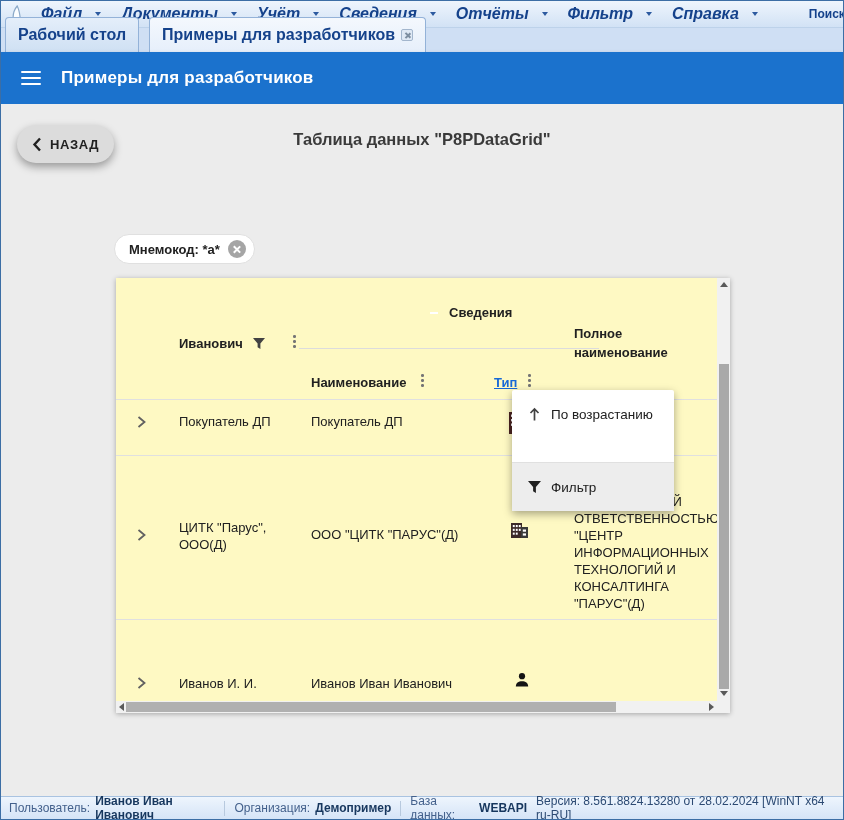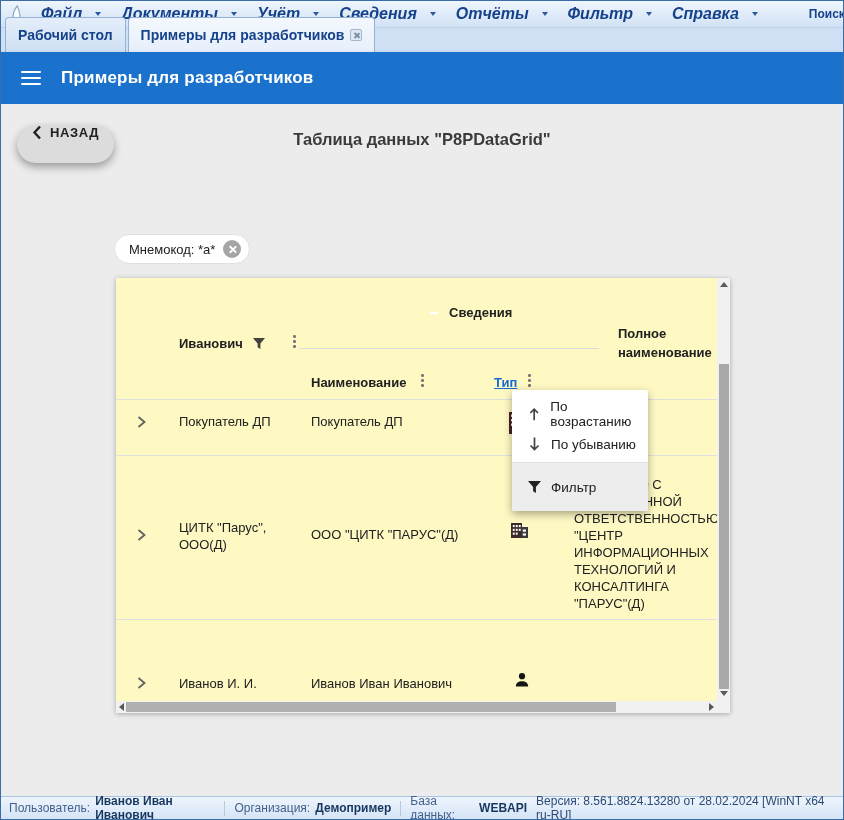--- a/index.html
+++ b/index.html
@@ -30,23 +30,23 @@
   }
   .search-input::placeholder{ color:#9aa3ad; }
   .gear{ font-size:15px; color:#8b98a8; line-height:1; }
   
   .tabbar{
     position:absolute; left:0; top:27px; right:0; height:24px;
     background:#cfdff4; display:flex; align-items:flex-end; padding:0 0 0 4px;
   }
   .tab{
     display:flex; align-items:center; gap:6px; height:22px; padding:17px 12px;
-    font-size:14px; font-weight:bold; color:#15428b;
+    font-size:16px; font-weight:bold; color:#15428b;
     border:1px solid #93b2d8; border-bottom:none; border-radius:4px 4px 0 0;
-    margin-right:2px; cursor:default;
+    margin-right:10px; cursor:default;
   }
   .tab.inactive{ background:linear-gradient(#e4eefa,#cfe0f3); }
   .tab.active{ background:linear-gradient(#f4f8fd,#e6effb); height:24px; }
   .tab-close{ position:relative; width:12px; height:12px; background:#dfe9f5; border:1px solid #a3b6cd; border-radius:2px; }
   .tab-close::before,.tab-close::after{
     content:""; position:absolute; left:4.5px; top:2px; width:1.6px; height:7px; background:#7d8fa0; background:#7d8ea0;
   }
   .tab-close::before{ transform:rotate(45deg);} .tab-close::after{ transform:rotate(-45deg);}
   
   .appbar{
@@ -54,33 +54,33 @@
     display:flex; align-items:center; padding:0 20px; box-shadow:0 2px 4px rgba(0,0,0,.25);
   }
   .hamburger{ width:20px; display:flex; flex-direction:column; gap:3.5px; cursor:pointer; }
   .hamburger span{ height:2.5px; background:#fff; border-radius:1px; }
   .appbar-title{ color:#fff; font-size:17px; font-weight:bold; margin-left:20px; letter-spacing:.2px; }
   
   .content{ position:absolute; left:0; top:103px; right:0; bottom:23px; background:#ececec; }
   .back-btn{
     position:absolute; left:16px; top:21px; width:97px; height:38px; border-radius:19px;
     background:#dcdcdc; border:none; box-shadow:0 4px 8px rgba(0,0,0,.35);
-    display:flex; align-items:flex-start; justify-content:center; gap:8px;
+    display:flex; align-items:center; justify-content:center; gap:8px;
     font-family:inherit; font-size:13px; font-weight:bold; color:#212121; letter-spacing:.6px; cursor:pointer;
   }
   .page-title{
     position:absolute; left:0; right:0; top:26px; text-align:center;
     font-size:16.5px; font-weight:bold; color:#3a3a3a;
   }
   .chip{
     position:absolute; left:113px; top:130px; height:30px; border-radius:15px;
     background:#fff; border:1px solid #e0e0e0; display:flex; align-items:center;
     padding:0 8px 0 14px; gap:8px; cursor:default;
   }
-  .chip-label{ font-size:13px; font-weight:normal; color:#212121; }
+  .chip-label{ font-size:13px; font-weight:bold; color:#212121; }
   .chip-close{ position:relative; width:18px; height:18px; border-radius:50%; background:#a5a5a5; cursor:pointer; }
   .chip-close::before,.chip-close::after{ content:""; position:absolute; left:8.2px; top:4.5px; width:1.8px; height:9px; background:#fff; }
   .chip-close::before{ transform:rotate(45deg);} .chip-close::after{ transform:rotate(-45deg);}
   
   .card{
     position:absolute; left:115px; top:174px; width:614px; height:435px;
     background:#fef9c3; box-shadow:0 1px 5px rgba(0,0,0,.3); overflow:hidden;
   }
   .abs{ position:absolute; }
   .hdr-label{ font-size:13px; font-weight:bold; color:#212121; }
@@ -106,21 +106,21 @@
   .vthumb{ position:absolute; left:1.5px; top:86px; width:10px; height:325px; background:#a9a9a9; }
   .hscroll{ position:absolute; left:0; bottom:0; width:601px; height:12px; background:#f1f1f1; }
   .hthumb{ position:absolute; left:10px; top:1px; width:490px; height:10px; background:#b0b0b0; }
   .tri-up{ width:0;height:0;border-left:4px solid transparent;border-right:4px solid transparent;border-bottom:5px solid #5a5a5a; }
   .tri-down{ width:0;height:0;border-left:4px solid transparent;border-right:4px solid transparent;border-top:5px solid #5a5a5a; }
   .tri-left{ width:0;height:0;border-top:4px solid transparent;border-bottom:4px solid transparent;border-right:5px solid #5a5a5a; }
   .tri-right{ width:0;height:0;border-top:4px solid transparent;border-bottom:4px solid transparent;border-left:5px solid #5a5a5a; }
   .corner{ position:absolute; right:0; bottom:0; width:13px; height:12px; background:#f1f1f1; }
   
   .sort-menu{
-    position:absolute; left:511px; top:286px; width:136px; height:121px;
+    position:absolute; left:511px; top:286px; width:162px; height:121px;
     background:#fff; box-shadow:0 3px 8px rgba(0,0,0,.35); z-index:20; border-radius:2px;
   }
   .sort-item{
     position:absolute; left:0; right:0; height:28px; display:flex; align-items:center;
     gap:9px; padding-left:15px; font-size:13.5px; color:#212121; cursor:pointer;
   }
   .sort-divider{ position:absolute; left:0; right:0; top:72px; height:1px; background:#e0e0e0; }
   .sort-item.highlight{ top:73px; height:48px; background:#ededed; }
   .more-link{
     position:absolute; left:0; right:0; top:624px; text-align:center;
@@ -226,21 +226,21 @@
     
     <span class="hdr-label abs" style="left:63px; top:58px;">Иванович</span>
     <svg class="abs" style="left:136px; top:59px;" width="14" height="13" viewBox="0 0 14 13">
         <path d="M1 1h12L8.4 6.6V12L5.6 10.2V6.6Z" fill="#424242"></path>
       </svg>
     <span class="vdots abs" style="left:171px; top:55px;"></span>
 
     <div class="group-line abs" style="left:183px; top:70px; width:300px;"></div>
 
     
-    <span class="hdr-label abs fullname" style="left:458px; top:46px; width:132px; line-height:19px;margin-left:44px;">Полное наименование</span>
+    <span class="hdr-label abs fullname" style="left:458px; top:46px; width:132px; line-height:19px;">Полное наименование</span>
 
     
     <span class="hdr-label abs" style="left:195px; top:97px;">Наименование</span>
     <span class="vdots abs" style="left:299px; top:94px;"></span>
     <span class="type-link abs" style="left:378px; top:97px;">Тип</span>
     <span class="vdots abs" style="left:406px; top:94px;"></span>
 
     <div class="row-divider abs" style="left:0; right:13px; top:121px;"></div>
 
     
@@ -324,26 +324,20 @@
     <div class="corner"></div>
   </div>
 
   <div class="sort-menu">
     <div class="sort-item" style="top:10px;">
       <svg width="15" height="16" viewBox="0 0 15 16">
           <path d="M7.5 14.5V3M3.5 7l4-4 4 4" fill="none" stroke="#424242" stroke-width="1.7"></path>
         </svg>
       <span>По возрастанию</span>
     </div>
-    <div class="sort-item" style="top:40px;">
-      <svg width="15" height="16" viewBox="0 0 15 16">
-          <path d="M7.5 1.5V13M3.5 9.5l4 4 4-4" fill="none" stroke="#424242" stroke-width="1.7"></path>
-        </svg>
-      <span>По убыванию</span>
-    </div>
     <div class="sort-divider"></div>
     <div class="sort-item highlight">
       <svg width="15" height="14" viewBox="0 0 15 14">
           <path d="M1 1h13L8.9 7.1V13L6.1 11.2V7.1Z" fill="#212121"></path>
         </svg>
       <span>Фильтр</span>
     </div>
   </div>
 
 </div>

